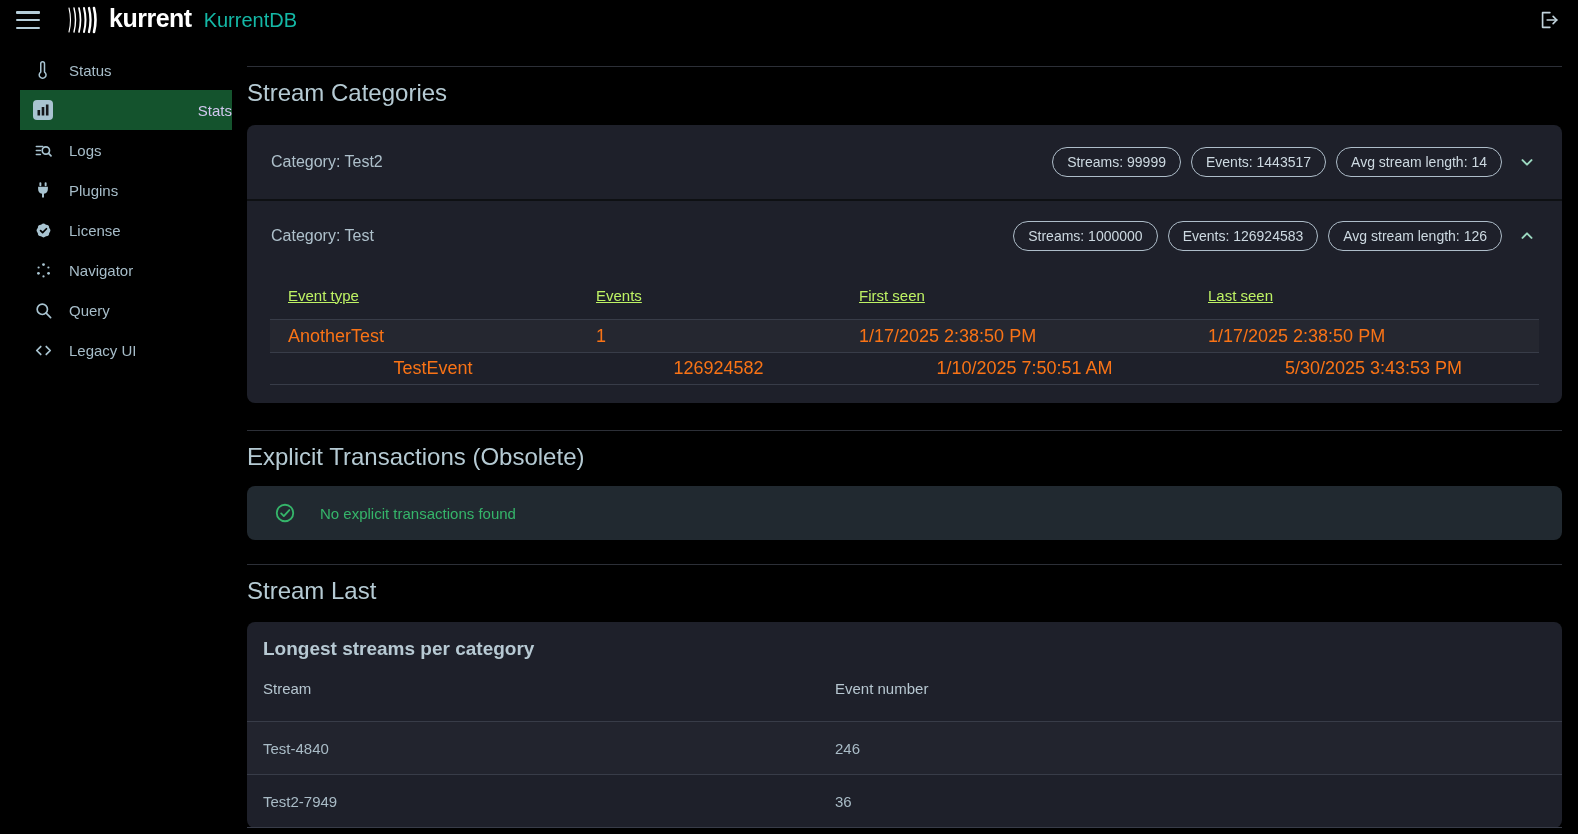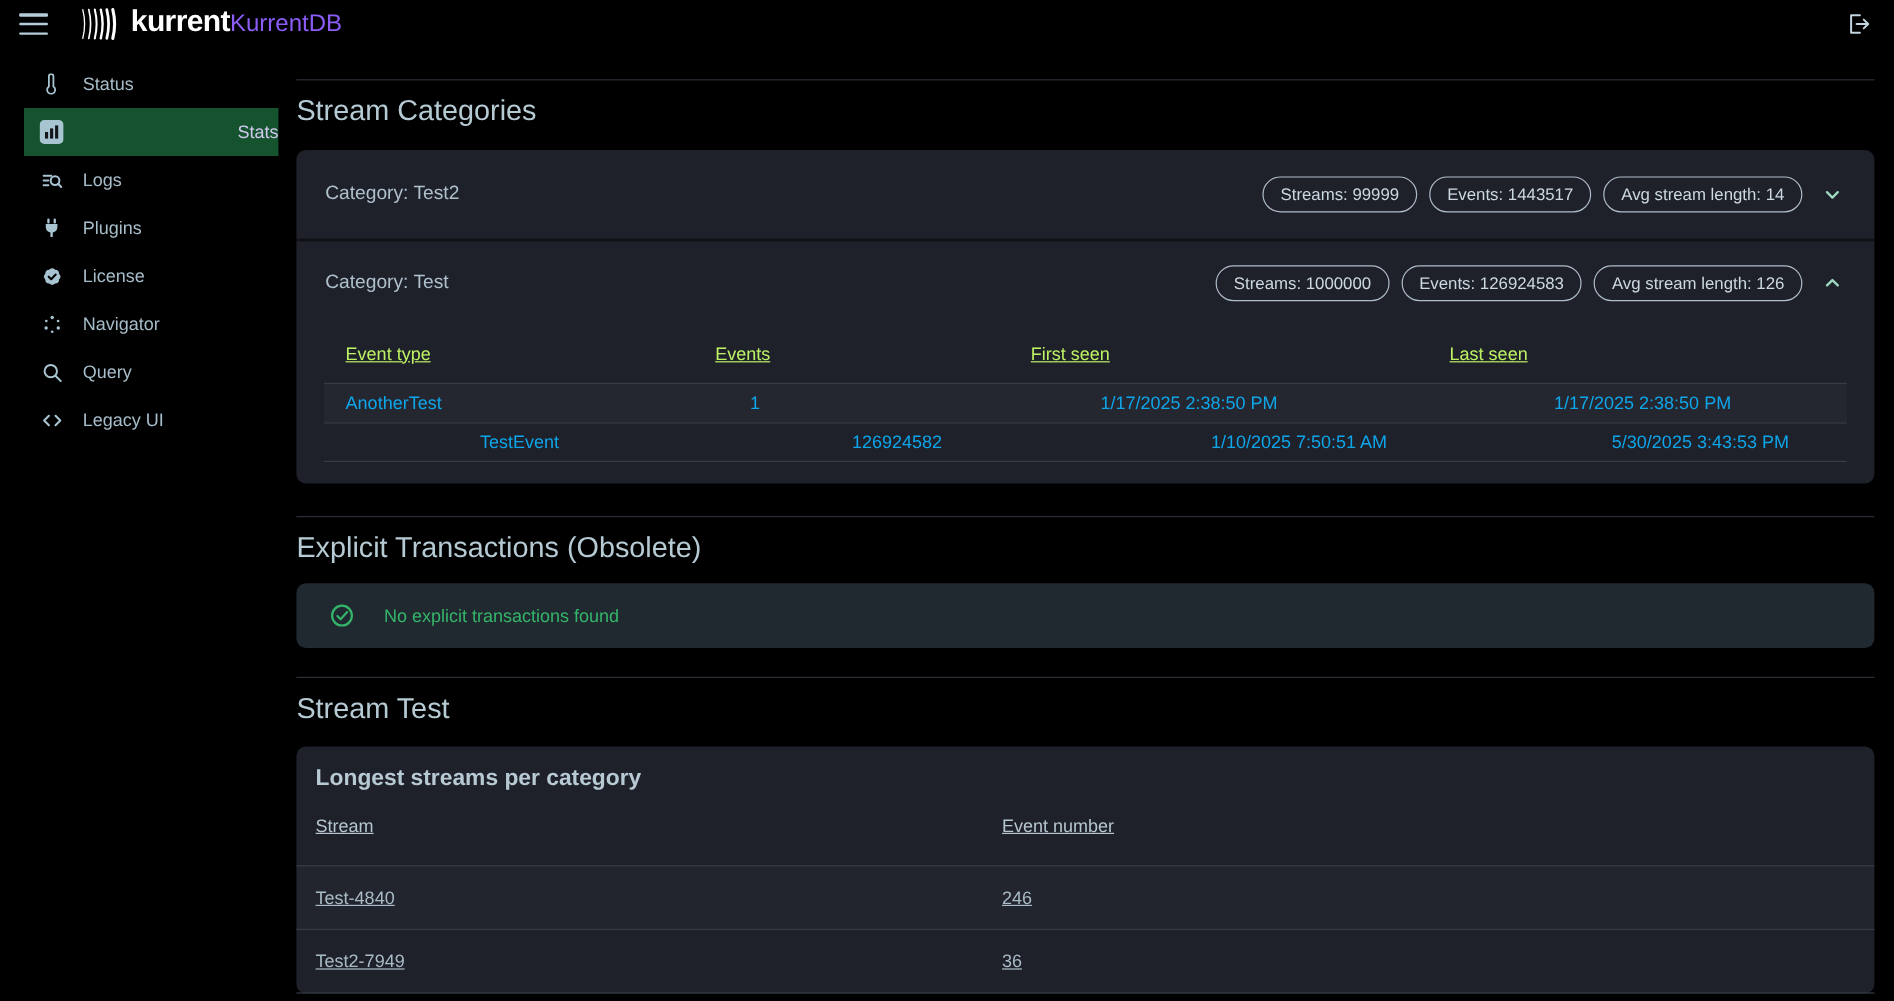--- a/index.html
+++ b/index.html
@@ -8,21 +8,21 @@
     width:1578px; height:834px; overflow:hidden; position:relative;
     font-family:"Liberation Sans", sans-serif;
     color:#aebfca;
   }
   
   .topbar { height:40px; display:flex; align-items:center; padding:0 18px 0 16px; background:#000; }
   .hamburger { width:24px; height:18px; display:flex; flex-direction:column; justify-content:space-between; cursor:pointer; }
   .hamburger span { display:block; height:2.5px; background:#b5cdd9; border-radius:1px; }
   .logo { display:flex; align-items:center; margin-left:26px; gap:7px; cursor:pointer; }
   .logo-word { color:#fff; font-weight:700; font-size:25px; letter-spacing:-0.5px; line-height:1; padding-bottom:3px; }
-  .app-title { font-size:20px; color:#8b5cf6; }
+  .app-title { margin-left:12px; font-size:20px; color:#14b8a6; }
   .logout { margin-left:auto; cursor:pointer; display:flex; align-items:center; }
 
   
   .sidebar { position:absolute; left:0; top:50px; width:232px; }
   .side-item { height:40px; display:flex; align-items:center; padding-left:13px; gap:16px;
                font-size:15px; color:#a7bdc9; cursor:pointer;margin-left:20px; }
   .side-item .ic { width:20px; height:20px; display:flex; align-items:center; justify-content:center; flex:none; }
   .side-item.active { background:#14532d;justify-content:space-between; }
   .side-item.active .lbl { color:#d2c8ef; font-weight:500; }
 
@@ -39,35 +39,35 @@
   .cat-name { font-size:16px; color:#aec0cb; }
   .cat-right { margin-left:auto; display:flex; align-items:center; gap:10px; }
   .pill { border:1px solid #aebdc9; border-radius:16px; padding:6px 14px; font-size:14px; color:#cdd9e1; white-space:nowrap; }
   .chev { width:20px; height:20px; margin-left:6px; display:flex; align-items:center; cursor:pointer; }
   .cat-divider { border-top:2px solid #0e1013; }
 
   .etable { margin:0 23px; padding-bottom:18px; }
   .etable .tr { display:grid; grid-template-columns:308px 263px 349px 1fr; align-items:center; }
   .etable .tr > div { padding-left:18px; }
   .etable .thead { height:48px; font-size:15px; font-weight:500; color:#bef264;text-decoration:underline; }
-  .etable .trow { height:33px; font-size:15px; color:#0ea5e9; border-top:1px solid #383c48;gap:29px; }
+  .etable .trow { height:33px; font-size:18px; color:#f97316; border-top:1px solid #383c48; }
   .etable .trow:last-child { border-bottom:1px solid #383c48;text-align:center; }
   .etable .trow.stripe { background:rgba(255,255,255,0.03); }
 
   .notice-card { margin-top:14px; height:54px; background:#212930; border-radius:8px;
                  display:flex; align-items:center; padding:0 27px; gap:24px; }
   .notice-text { font-size:15px; color:#35b56a; }
 
   .hr2 { margin-top:27px; }
   .hr3 { margin-top:24px; }
 
   .stats-card { margin-top:16px; padding:16px 0 0; height:206px; border-radius:8px 8px 8px 8px; }
   .stats-title { font-size:19px; font-weight:700; color:#b7c9d3; padding:0 16px; }
   .stable { margin-top:20px; }
-  .stable .tr { display:grid; grid-template-columns:572px 1fr; align-items:center;text-decoration:underline; }
+  .stable .tr { display:grid; grid-template-columns:572px 1fr; align-items:center; }
   .stable .tr > div { padding-left:16px; }
   .stable .thead { height:42px; align-items:start; font-size:15px; font-weight:500; color:#b6c6d0; border-bottom:1px solid #383c48; }
   .stable .trow { height:53px; font-size:15px; color:#a9bbc6; border-bottom:1px solid #383c48; }
   .stable .trow.stripe { background:rgba(255,255,255,0.02); }
 
   svg { display:block; }
 </style>
 </head>
 <body>
 
@@ -264,21 +264,21 @@
     <span>
       <svg width="22" height="22" viewBox="0 0 24 24" fill="none" stroke="#35b56a" stroke-width="2" stroke-linecap="round" stroke-linejoin="round">
         <circle cx="12" cy="12" r="9"></circle>
         <path d="M7.8 12.4l2.9 2.9 6-6.5"></path>
       </svg>
     </span>
     <span class="notice-text">No explicit transactions found</span>
   </div>
 
   <div class="hr hr3"></div>
-  <h1 class="sect">Stream Test</h1>
+  <h1 class="sect">Stream Last</h1>
 
   <div class="card stats-card">
     <div class="stats-title">Longest streams per category</div>
     <div class="stable">
       <div class="tr thead">
         <div>Stream</div>
         <div>Event number</div>
       </div>
       <div class="tr trow stripe">
         <div>Test-4840</div>

